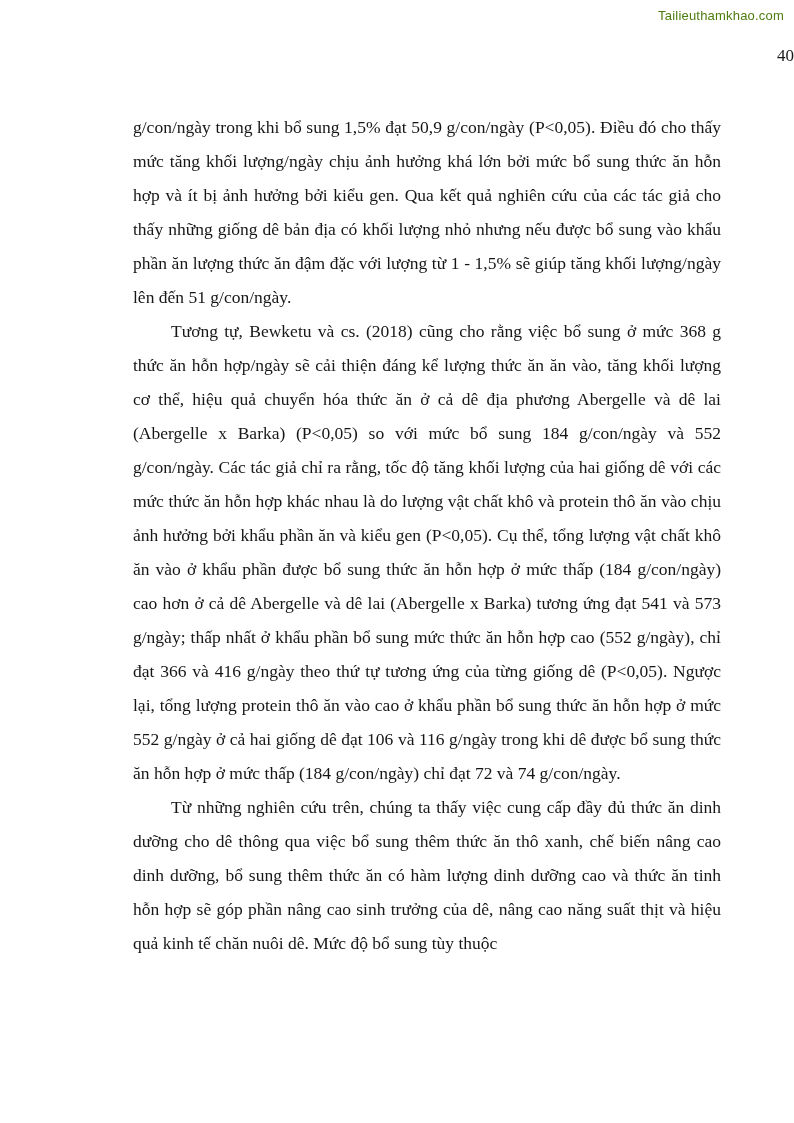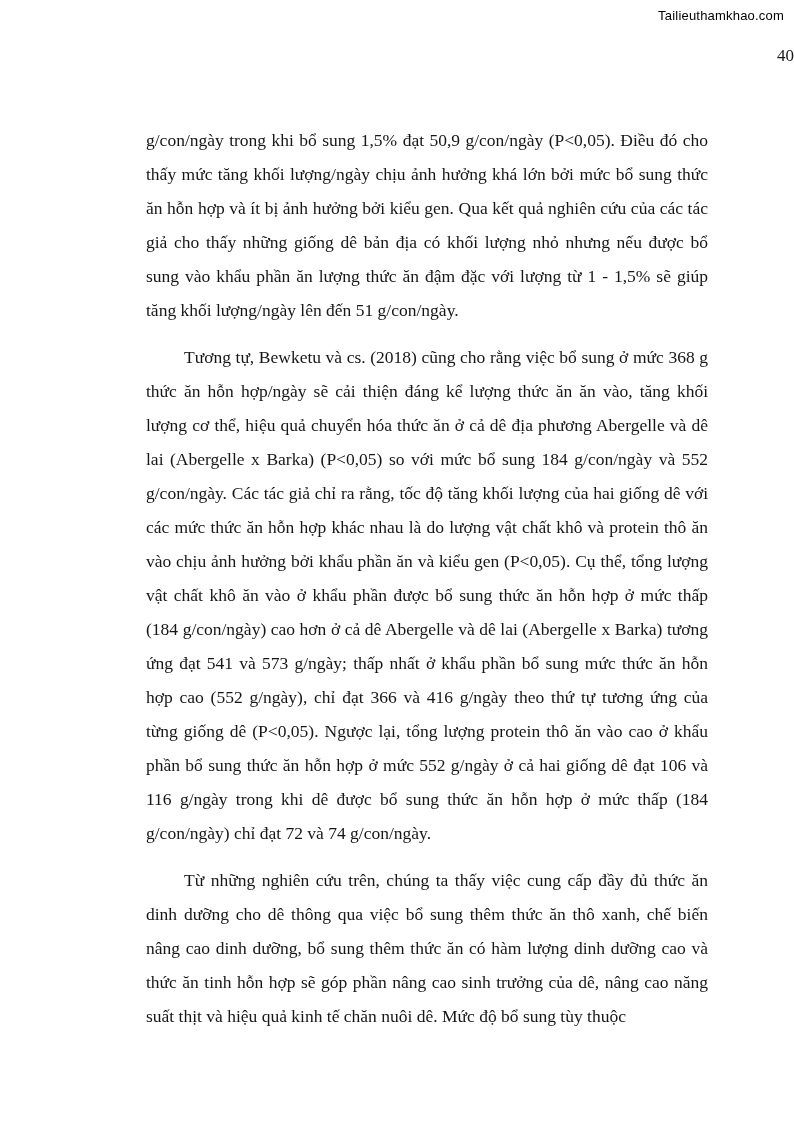--- a/index.html
+++ b/index.html
@@ -15,21 +15,21 @@
     overflow: hidden;
     font-family: "Liberation Serif", serif;
     color: #161616;
   }
   .watermark {
     position: absolute;
     top: 8px;
     right: 10px;
     font-family: "Liberation Sans", sans-serif;
     font-size: 13px;
-    color: #000000;
+    color: #4d7c0f;
     letter-spacing: 0.2px;
   }
   .page-number {
     position: absolute;
     top: 46px;
     left: 0;
     right: 0;
     text-align: right;
     font-size: 17px;
     color: #1a1a1a;
@@ -37,21 +37,21 @@
   .body-text {
     position: absolute;
     top: 110px;
     left: 133px;
     width: 588px;
     font-size: 17.5px;
     line-height: 34px;
     text-align: justify;
   }
   .body-text p {
-    margin: 13px;
+    margin: 0;
     padding: 0;
     font-family: Liberation Serif, serif;
   }
   .body-text p.indent {
     text-indent: 38px;
   }
 </style>
 </head>
 <body>
 

